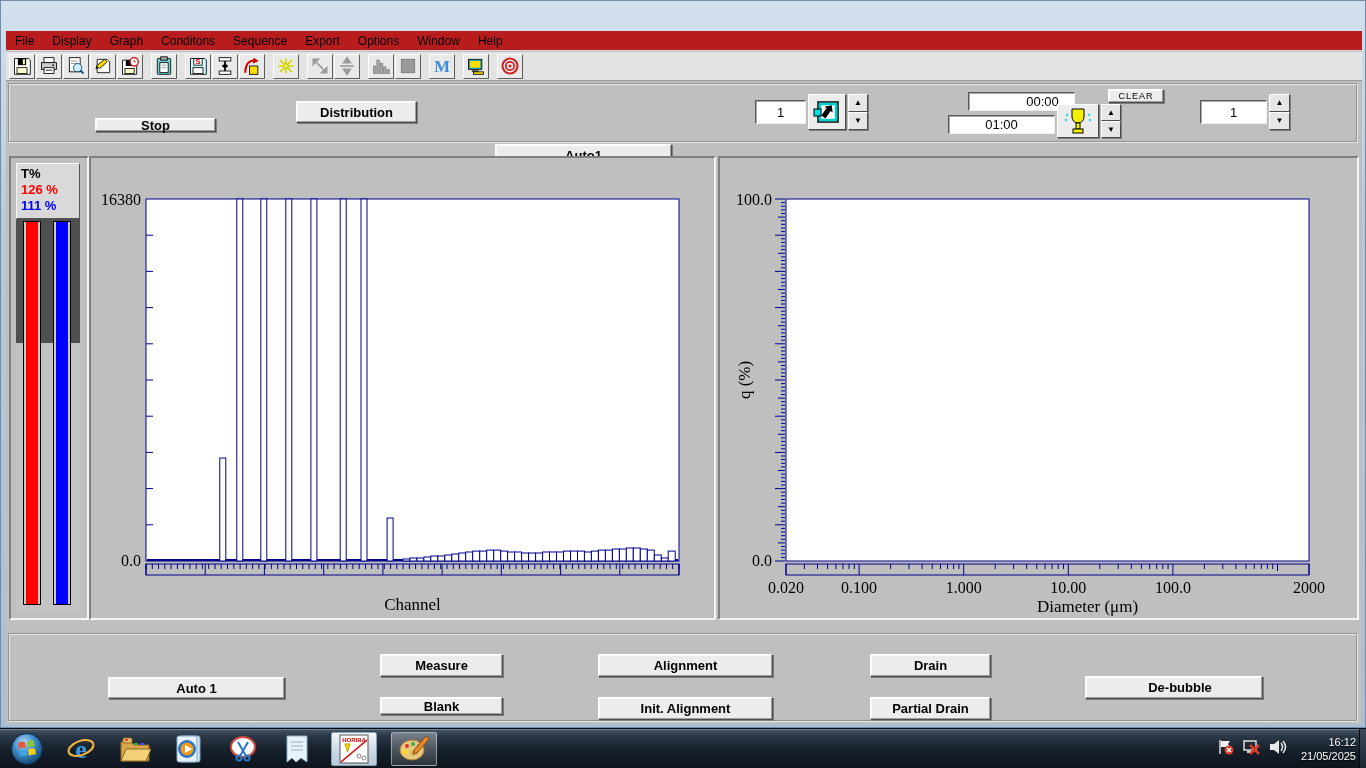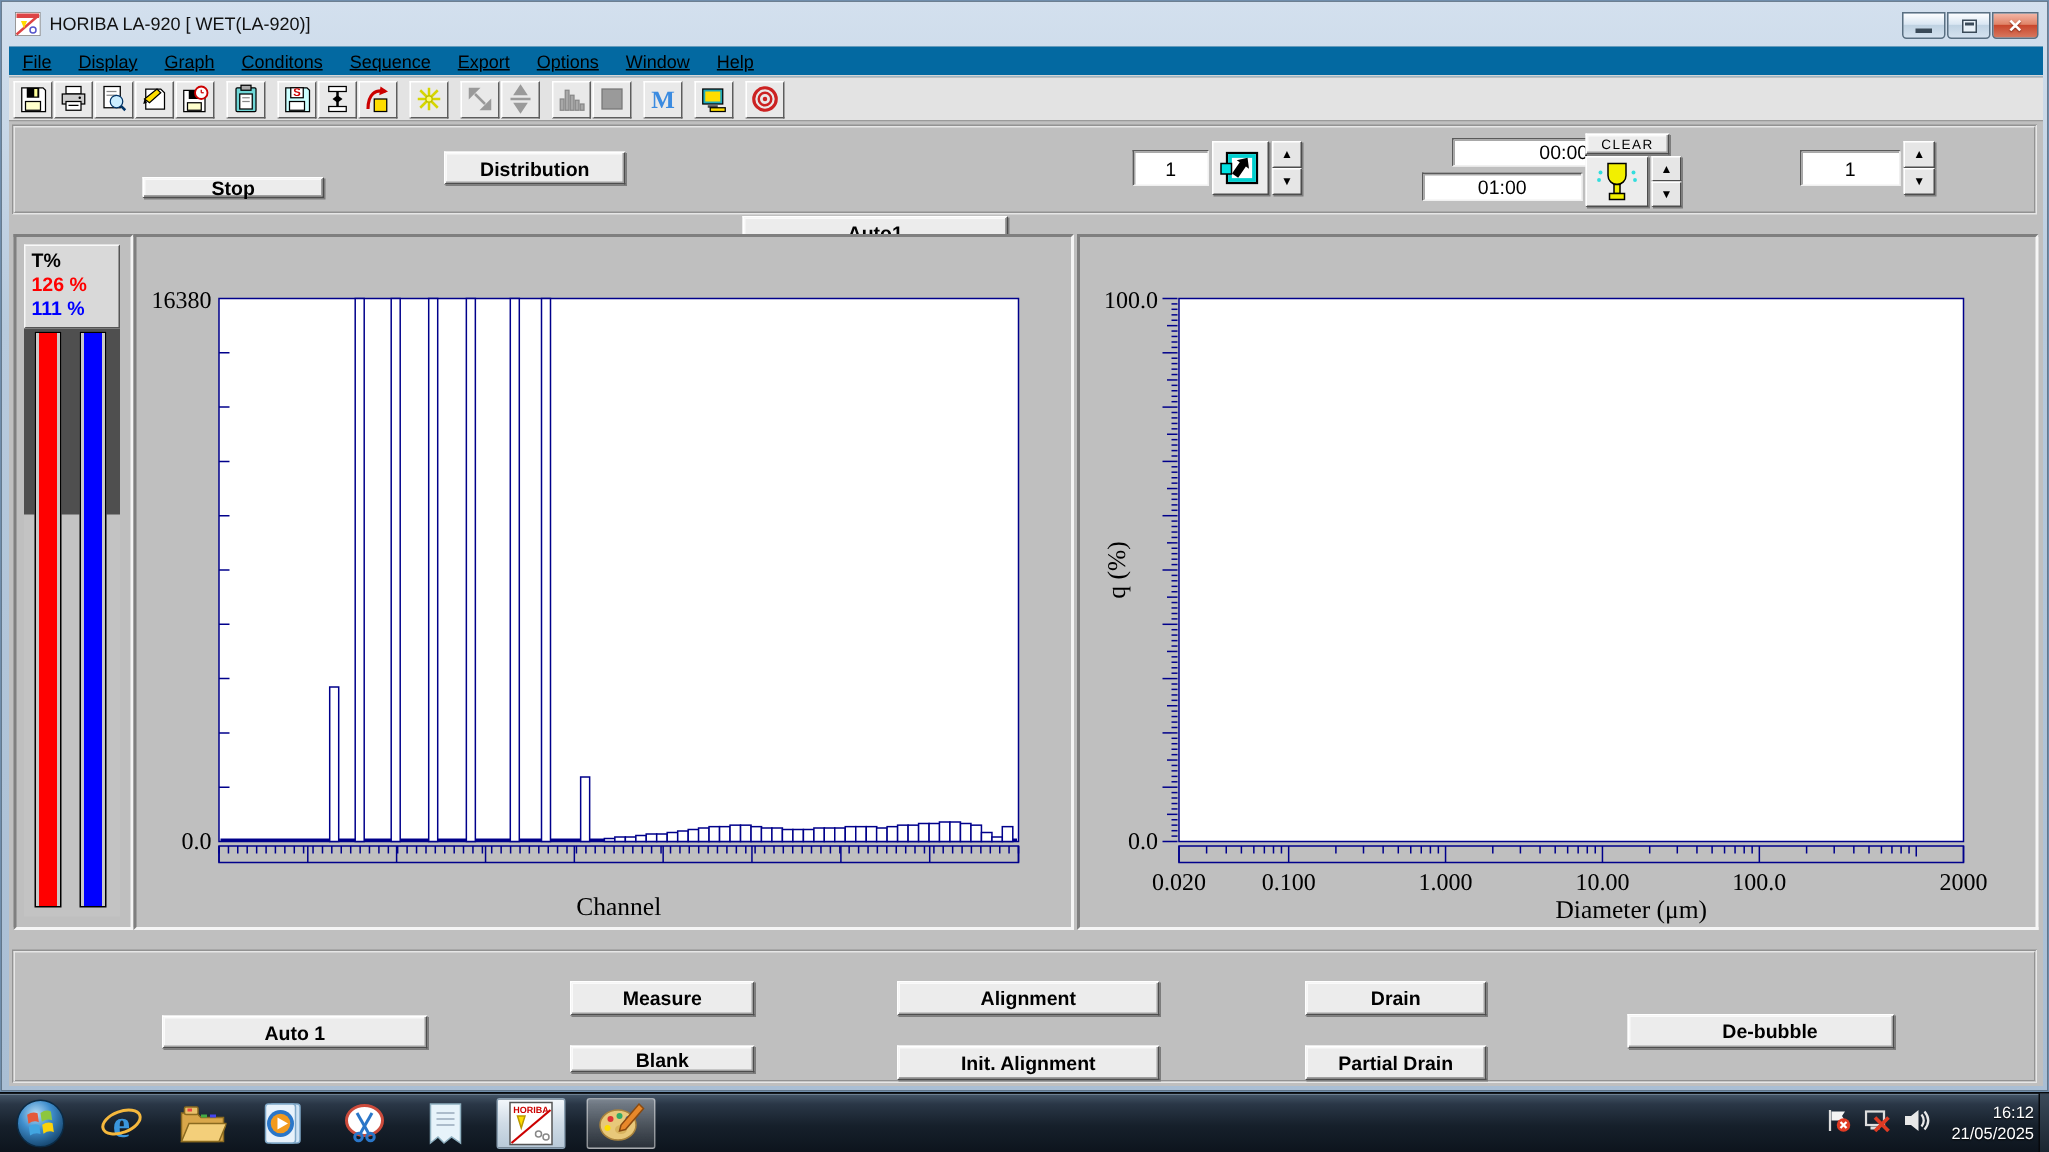--- a/index.html
+++ b/index.html
@@ -19,22 +19,22 @@
           background:linear-gradient(#fdfeff,#d9e6f2 45%,#bfd2e2 50%,#d4e2ef);
           display:flex; align-items:center; justify-content:center; margin-left:1px; }
   .wbtn.close { width:31px; background:linear-gradient(#f3b6a6,#e08468 45%,#c9472c 50%,#d7785f); }
   .glyph-min { width:11px; height:3px; background:#3a4a58; margin-top:6px; }
   .glyph-max { width:10px; height:9px; border:1px solid #3a4a58; background:#e8f1f8; position:relative; }
   .glyph-max:before { content:""; position:absolute; left:1px; top:1px; right:1px; height:2px; background:#3a4a58; }
   .glyph-x { color:#fff; font-weight:bold; font-size:12px; line-height:1; text-shadow:0 1px 1px #7c2413; }
 
   
   .client { position:absolute; left:5px; top:30px; width:1356px; height:693px; background:#bfbfbf; }
-  .menubar { position:absolute; left:0; top:0; width:100%; height:20px; background:#0369a1;
-             border-bottom:1px solid #d6d6d6; display:flex; align-items:center;text-decoration:underline; }
+  .menubar { position:absolute; left:0; top:0; width:100%; height:20px; background:#b91c1c;
+             border-bottom:1px solid #d6d6d6; display:flex; align-items:center; }
   .menu-item { font-size:12px; color:#000; padding:2px 9px; }
   .toolbar { position:absolute; left:0; top:21px; width:100%; height:29px; background:#e3e3e3;
              border-bottom:1px solid #9a9a9a; display:flex; align-items:center; padding-left:3px; }
   .tool-btn { width:26px; height:25px; background:#e9e9e9; border:1px solid;
               border-color:#ffffff #5d5d5d #5d5d5d #ffffff; display:flex; align-items:center;
               justify-content:center; margin-right:1px; }
   .tool-gap { width:7px; }
 
   .section { position:absolute; border:2px groove #e6e6e6; background:#bfbfbf; }
   .btn95 { position:absolute; background:#ececec; border:1px solid; text-align:center;
@@ -76,41 +76,20 @@
   .clock { color:#fff; font-size:11px; text-align:right; line-height:14px; margin-left:10px; text-shadow:0 1px 1px #000; }
   .show-desktop { position:absolute; right:0; top:0; width:7px; height:40px; background:linear-gradient(#3b4a5a,#1a2530);
                   border-left:1px solid #07090c; }
 </style>
 </head>
 <body>
 
 <div id="stage">
 
   <div class="aero">
-    <div class="titlebar">
-      <svg class="app-icon" viewBox="0 0 17 16">
-        <rect x="0" y="0" width="17" height="16" fill="#fff" stroke="#777"></rect>
-        <rect x="1" y="1" width="15" height="3" fill="#d44"></rect>
-        <line x1="1" y1="15" x2="16" y2="2" stroke="#d44" stroke-width="1.6"></line>
-        <polygon points="4,6 8,6 6,11" fill="#fd0"></polygon>
-        <circle cx="12" cy="12" r="2" fill="none" stroke="#55c"></circle>
-      </svg>
-      <span class="title-text">HORIBA LA-920 [ WET(LA-920)]</span>
-      <div class="winbtns">
-        <div class="wbtn">
-            <div class="glyph-min"></div>
-          </div>
-        <div class="wbtn">
-            <div class="glyph-max"></div>
-          </div>
-        <div class="wbtn close">
-            <span class="glyph-x">✕</span>
-          </div>
-      </div>
-    </div>
 
     <div class="client">
       <div class="menubar" id="menubar">
           <span class="menu-item">File</span>
           <span class="menu-item">Display</span>
           <span class="menu-item">Graph</span>
           <span class="menu-item">Conditons</span>
           <span class="menu-item">Sequence</span>
           <span class="menu-item">Export</span>
           <span class="menu-item">Options</span>
@@ -284,21 +263,21 @@
           </svg>
         </div>
         <div class="spin" style="left:838px; top:9px; width:20px; height:36px;">
           <div class="sb">▲</div>
           <div class="sb">▼</div>
         </div>
 
         <div class="field" style="left:958px; top:7px; width:107px; height:19px;padding-left:42px;">00:00</div>
         <div class="field" style="left:938px; top:30px; width:107px; height:19px;">01:00</div>
 
-        <div class="btn95" style="left:1047px; top:4px; width:56px; height:14px; font-size:9px; font-weight:normal; letter-spacing:1px;">CLEAR</div>
+        <div class="btn95" style="left:1098px; top:4px; width:56px; height:14px; font-size:9px; font-weight:normal; letter-spacing:1px;">CLEAR</div>
         <div class="icon-btn" style="left:1047px; top:19px; width:42px; height:34px;">
           <svg width="30" height="28" viewBox="0 0 30 28">
             <path d="M9 2 L9 10 A6 6 0 0 0 21 10 L21 2 Z" fill="#f2ef00" stroke="#000"></path>
             <rect x="13" y="16" width="4" height="6" fill="#f2ef00" stroke="#000"></rect>
             <rect x="10" y="22" width="10" height="4" fill="#f2ef00" stroke="#000"></rect>
             <circle cx="4" cy="8" r="1.3" fill="#3dd"></circle>
               <circle cx="3" cy="13" r="1.3" fill="#3dd"></circle>
             <circle cx="26" cy="8" r="1.3" fill="#3dd"></circle>
               <circle cx="27" cy="13" r="1.3" fill="#3dd"></circle>
           </svg>

